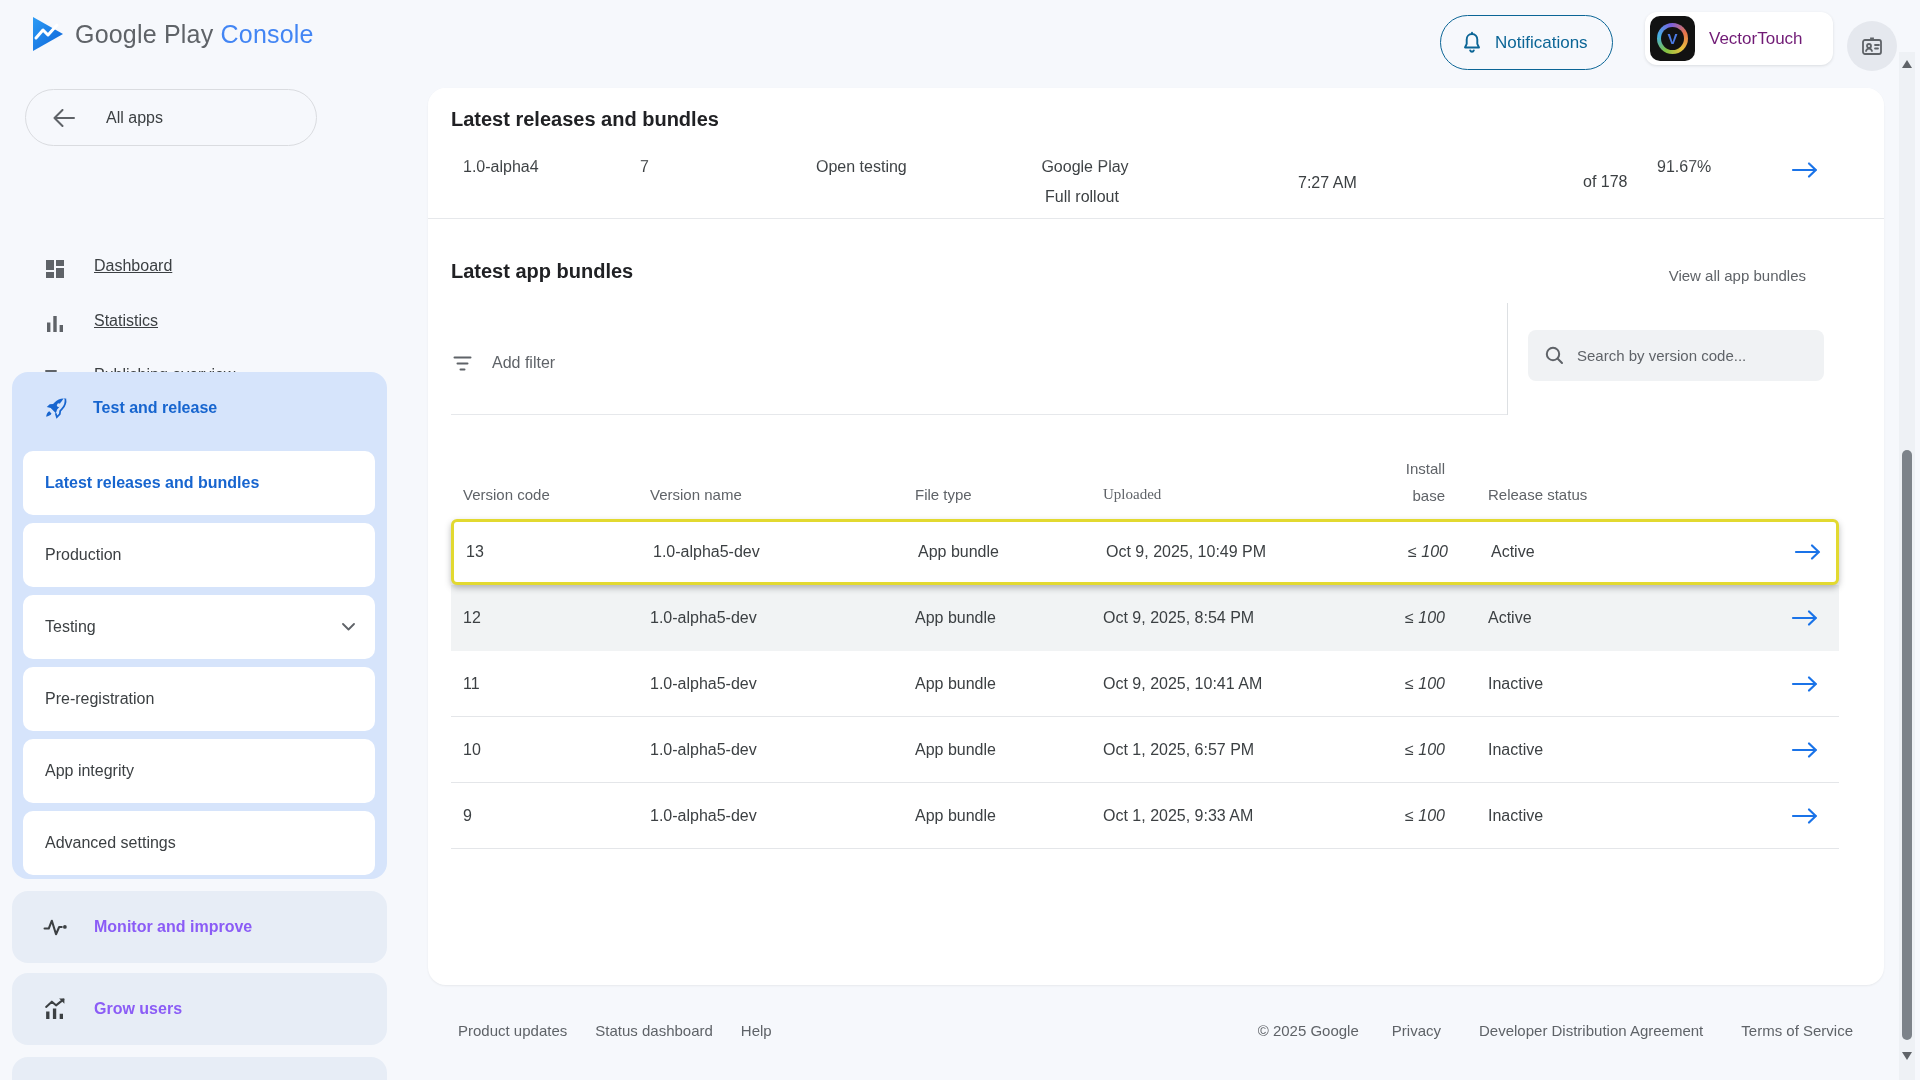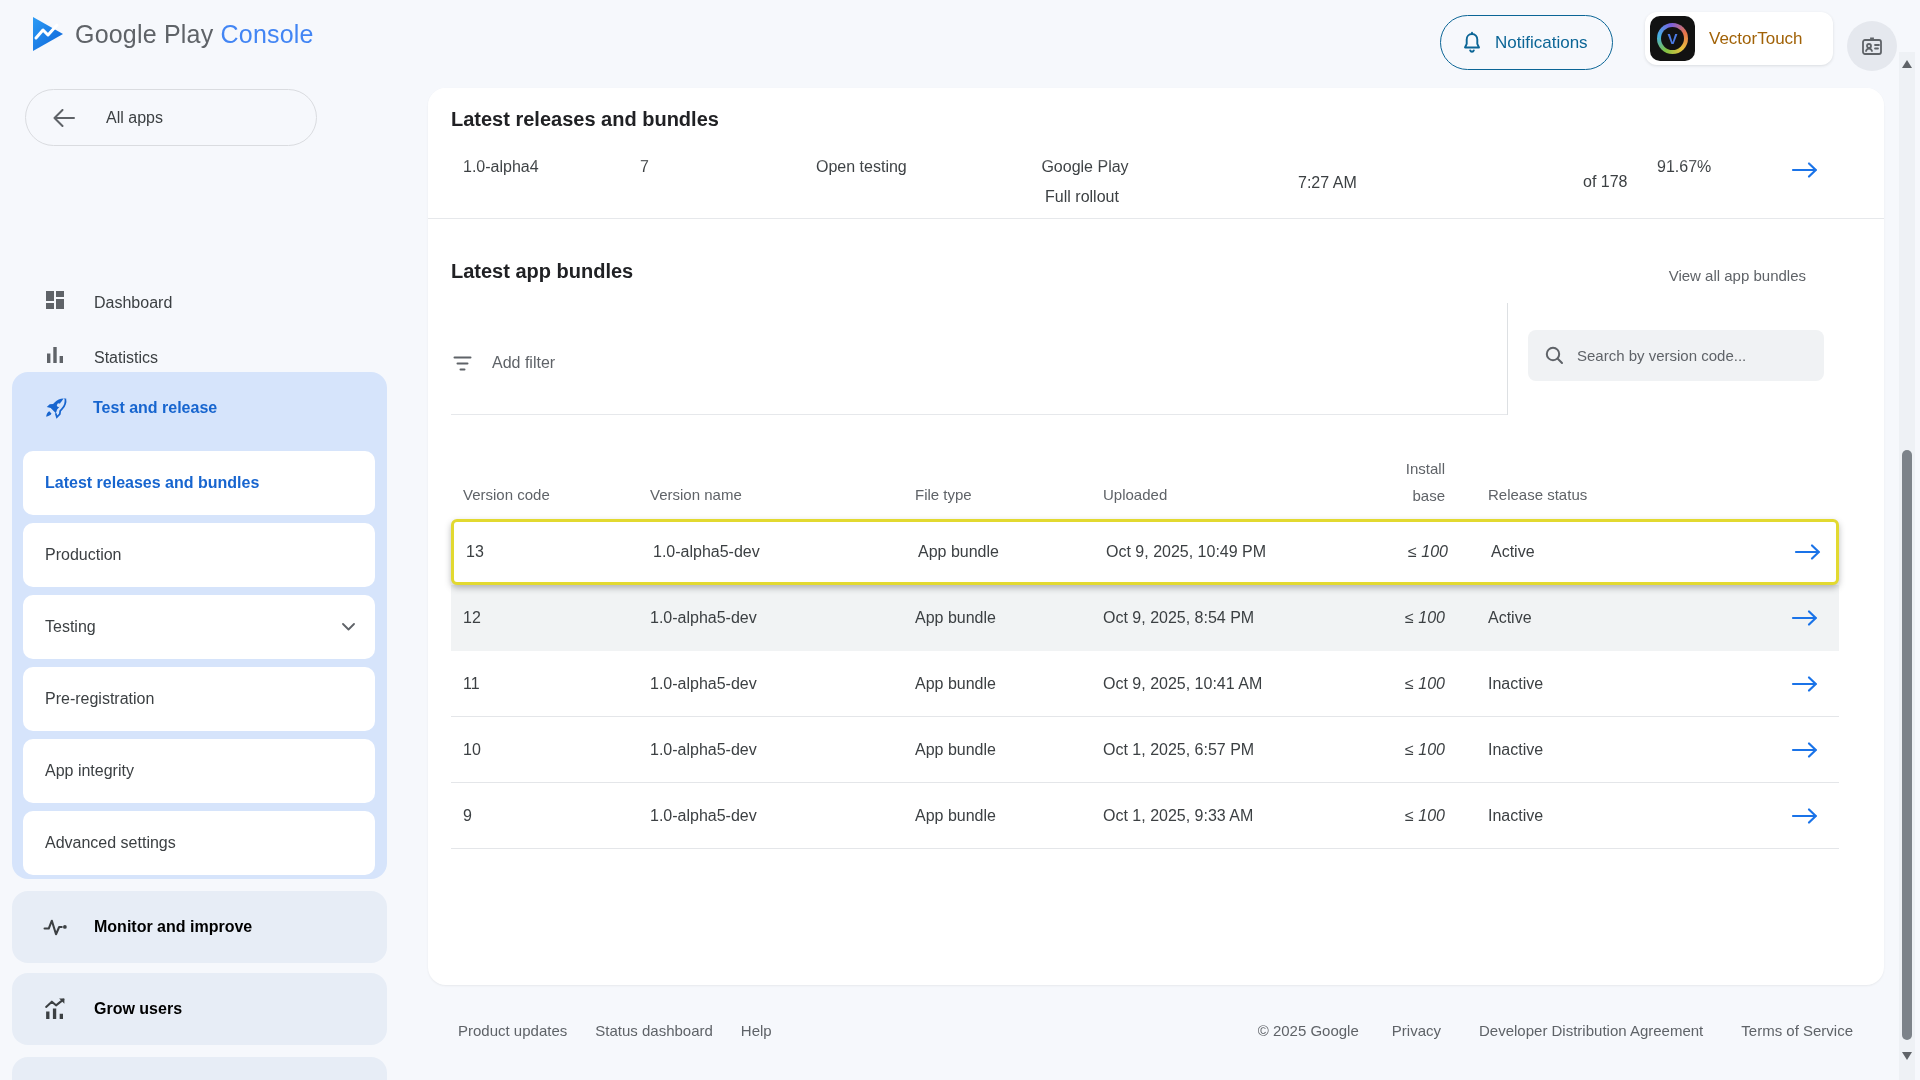--- a/index.html
+++ b/index.html
@@ -25,46 +25,46 @@
   .account-card {
     position:absolute; left:1645px; top:12px; width:188px; height:53px; background:#fff;
     border-radius:12px; display:flex; align-items:center; gap:14px; padding-left:5px;
     box-shadow:0 1px 3px rgba(60,64,67,.15); cursor:pointer;
   }
   .app-avatar { width:45px; height:45px; border-radius:10px; background:#121212; display:flex; align-items:center; justify-content:center; }
   .avatar-ring { width:31px; height:31px; border-radius:50%;
     background:conic-gradient(from 210deg,#7ec144,#45b0e5,#7a5fe0,#e8734a,#e8c03e,#7ec144);
     display:flex; align-items:center; justify-content:center; }
   .avatar-core { width:23px; height:23px; border-radius:50%; background:#121212; color:#4b7be5; font-weight:bold; font-size:15px; display:flex; align-items:center; justify-content:center; }
-  .account-name { font-size:17px; color:#a16207; }
+  .account-name { font-size:17px; color:#701a75; }
   .badge-circle { position:absolute; left:1847px; top:21px; width:50px; height:50px; border-radius:50%; background:#e5e8ee; display:flex; align-items:center; justify-content:center; cursor:pointer; }
 
   
   .sidebar { position:absolute; left:0; top:72px; width:400px; height:1008px; }
   .back-pill {
     position:absolute; left:25px; top:17px; width:292px; height:57px; border:1.5px solid #dadce0;
     border-radius:29px; display:flex; align-items:center; padding-left:27px; gap:31px;
     font-size:16px; color:#3c4043; cursor:pointer; background:transparent;
   }
-  .nav-item { position:absolute; left:0; width:390px; height:55px; display:flex; align-items:flex-end; cursor:pointer; }
+  .nav-item { position:absolute; left:0; width:390px; height:55px; display:flex; align-items:flex-start; cursor:pointer;text-decoration:underline; }
   .nav-item .nicon { margin-left:43px; width:24px; height:24px; flex:0 0 24px; }
   .nav-item .nlabel { margin-left:27px; font-size:16px; color:#3c4043; }
 
   .tr-section { position:absolute; left:12px; top:300px; width:375px; height:507px; background:#d6e4fb; border-radius:16px; }
   .tr-header { height:72px; display:flex; align-items:center; padding-left:31px; gap:24px; cursor:pointer; }
   .tr-header .tlabel { font-size:16px; font-weight:bold; color:#1765cf; }
   .sub-list { padding:7px 12px 0 11px; }
   .sub-item { height:64px; margin-bottom:8px; background:#fff; border-radius:10px; display:flex; align-items:center; padding:0 20px 0 22px; font-size:16px; color:#3c4043; cursor:pointer; }
   .sub-item.active { color:#1765cf; font-weight:bold; }
   .sub-item .chev { display:none; margin-left:auto; }
   .sub-item.has-chevron .chev { display:block; }
 
   .group-card { position:absolute; left:12px; width:375px; height:72px; background:#e7edf6; border-radius:16px; display:flex; align-items:center; cursor:pointer; }
   .group-card .nicon { margin-left:31px; width:25px; height:25px; flex:0 0 25px; }
-  .group-card .nlabel { margin-left:26px; font-size:16px; font-weight:bold; color:#000000; }
+  .group-card .nlabel { margin-left:26px; font-size:16px; font-weight:bold; color:#8b5cf6; }
   .group-partial { position:absolute; left:12px; top:985px; width:375px; height:30px; background:#e7edf6; border-radius:16px 16px 0 0; }
 
   
   .main-card {
     position:absolute; left:428px; top:88px; width:1456px; height:897px; background:#fff;
     border-radius:18px; box-shadow:0 1px 2px rgba(60,64,67,.08); overflow:hidden;
   }
   .h1 { position:absolute; left:23px; top:20px; font-size:20px; font-weight:bold; color:#202124; }
   .partial-row { position:absolute; left:0; top:0; width:1456px; height:130px; }
   .pfrag { position:absolute; font-size:16px; color:#3c4043; white-space:nowrap; transform:translateY(-50%); }
@@ -96,21 +96,21 @@
   .col-code   { left:12px; }
   .col-name   { left:199px; }
   .col-file   { left:464px; }
   .col-up     { left:652px; }
   .col-inst   { left:900px; width:94px; text-align:right;font-style:italic; }
   .col-status { left:1037px; }
   .col-arrow  { left:1340px; height:18px; }
   .hc-code   { left:12px; }
   .hc-name   { left:199px; }
   .hc-file   { left:464px; }
-  .hc-up     { left:652px; }
+  .hc-up     { left:652px;font-family:Liberation Serif, serif; }
   .hc-inst   { left:934px; width:60px; }
   .hc-status { left:1037px; }
 
   
   .footer-left { position:absolute; left:458px; top:1022px; display:flex; gap:28px; }
   .footer-right { position:absolute; right:67px; top:1022px; display:flex; gap:33px; }
   .flink { font-size:15px; color:#5f6368; text-decoration:none; cursor:pointer; white-space:nowrap; }
   .fcopy { font-size:15px; color:#5f6368; white-space:nowrap; }
 
   

